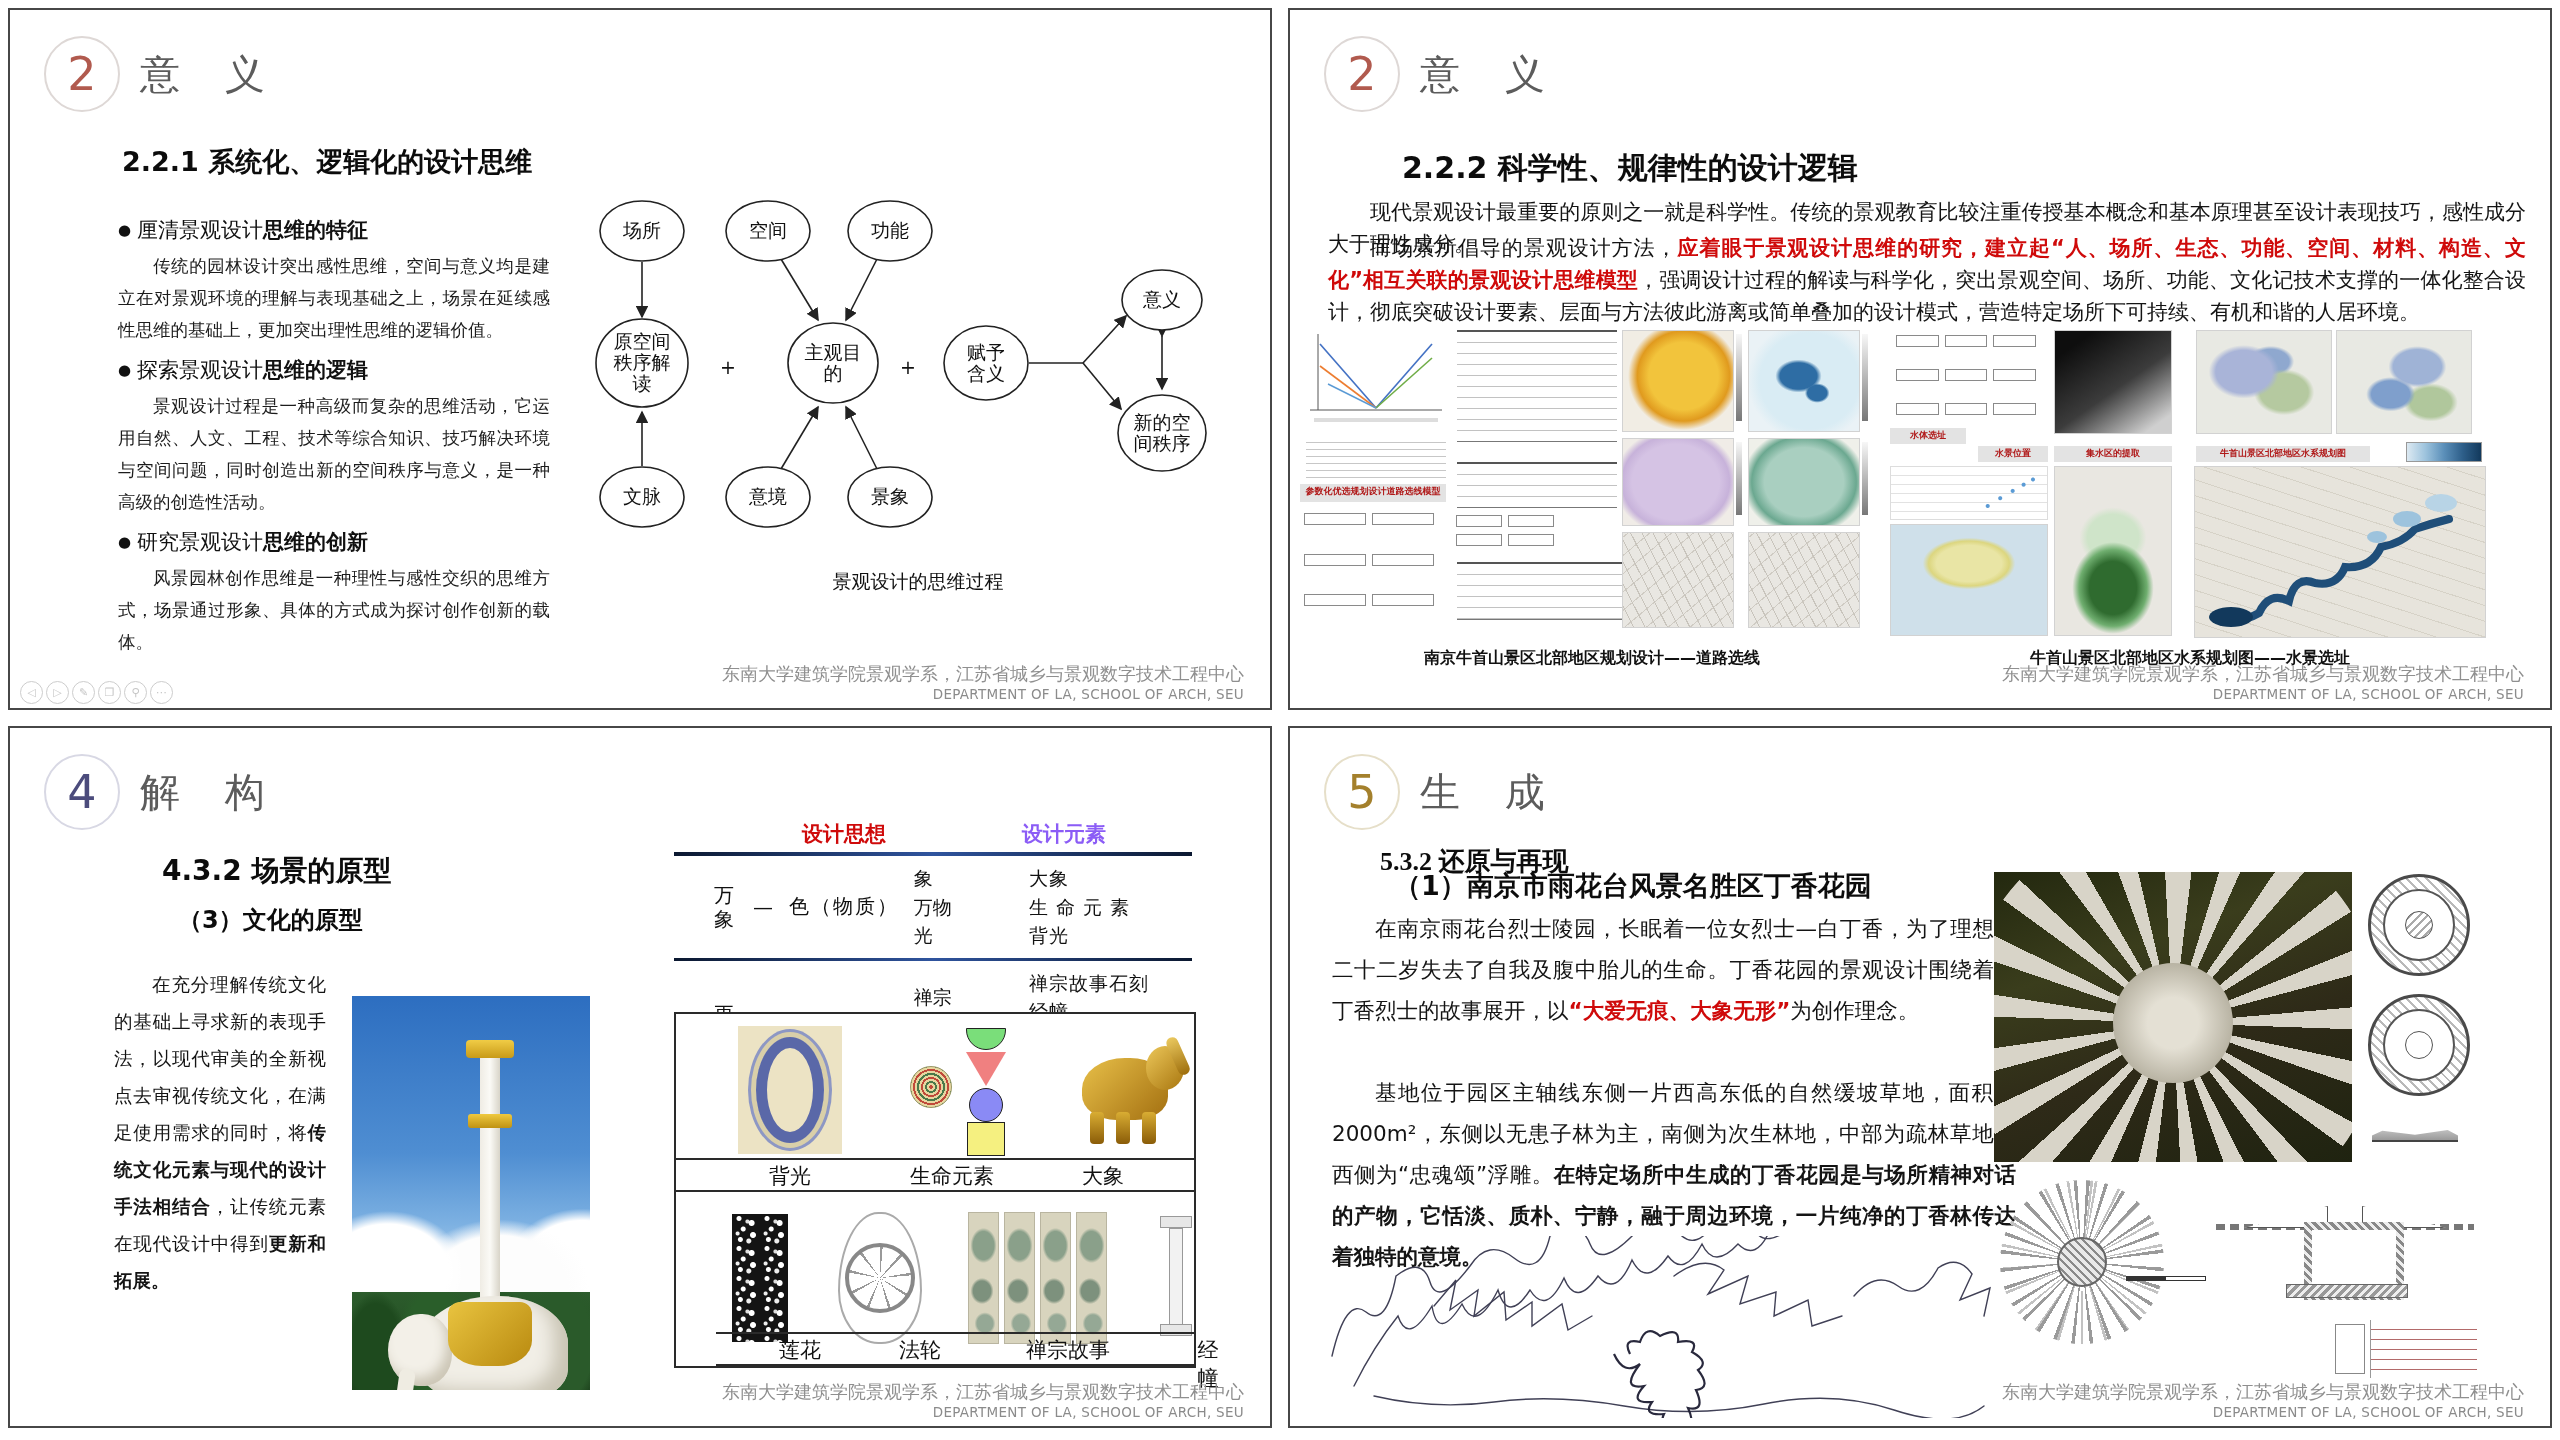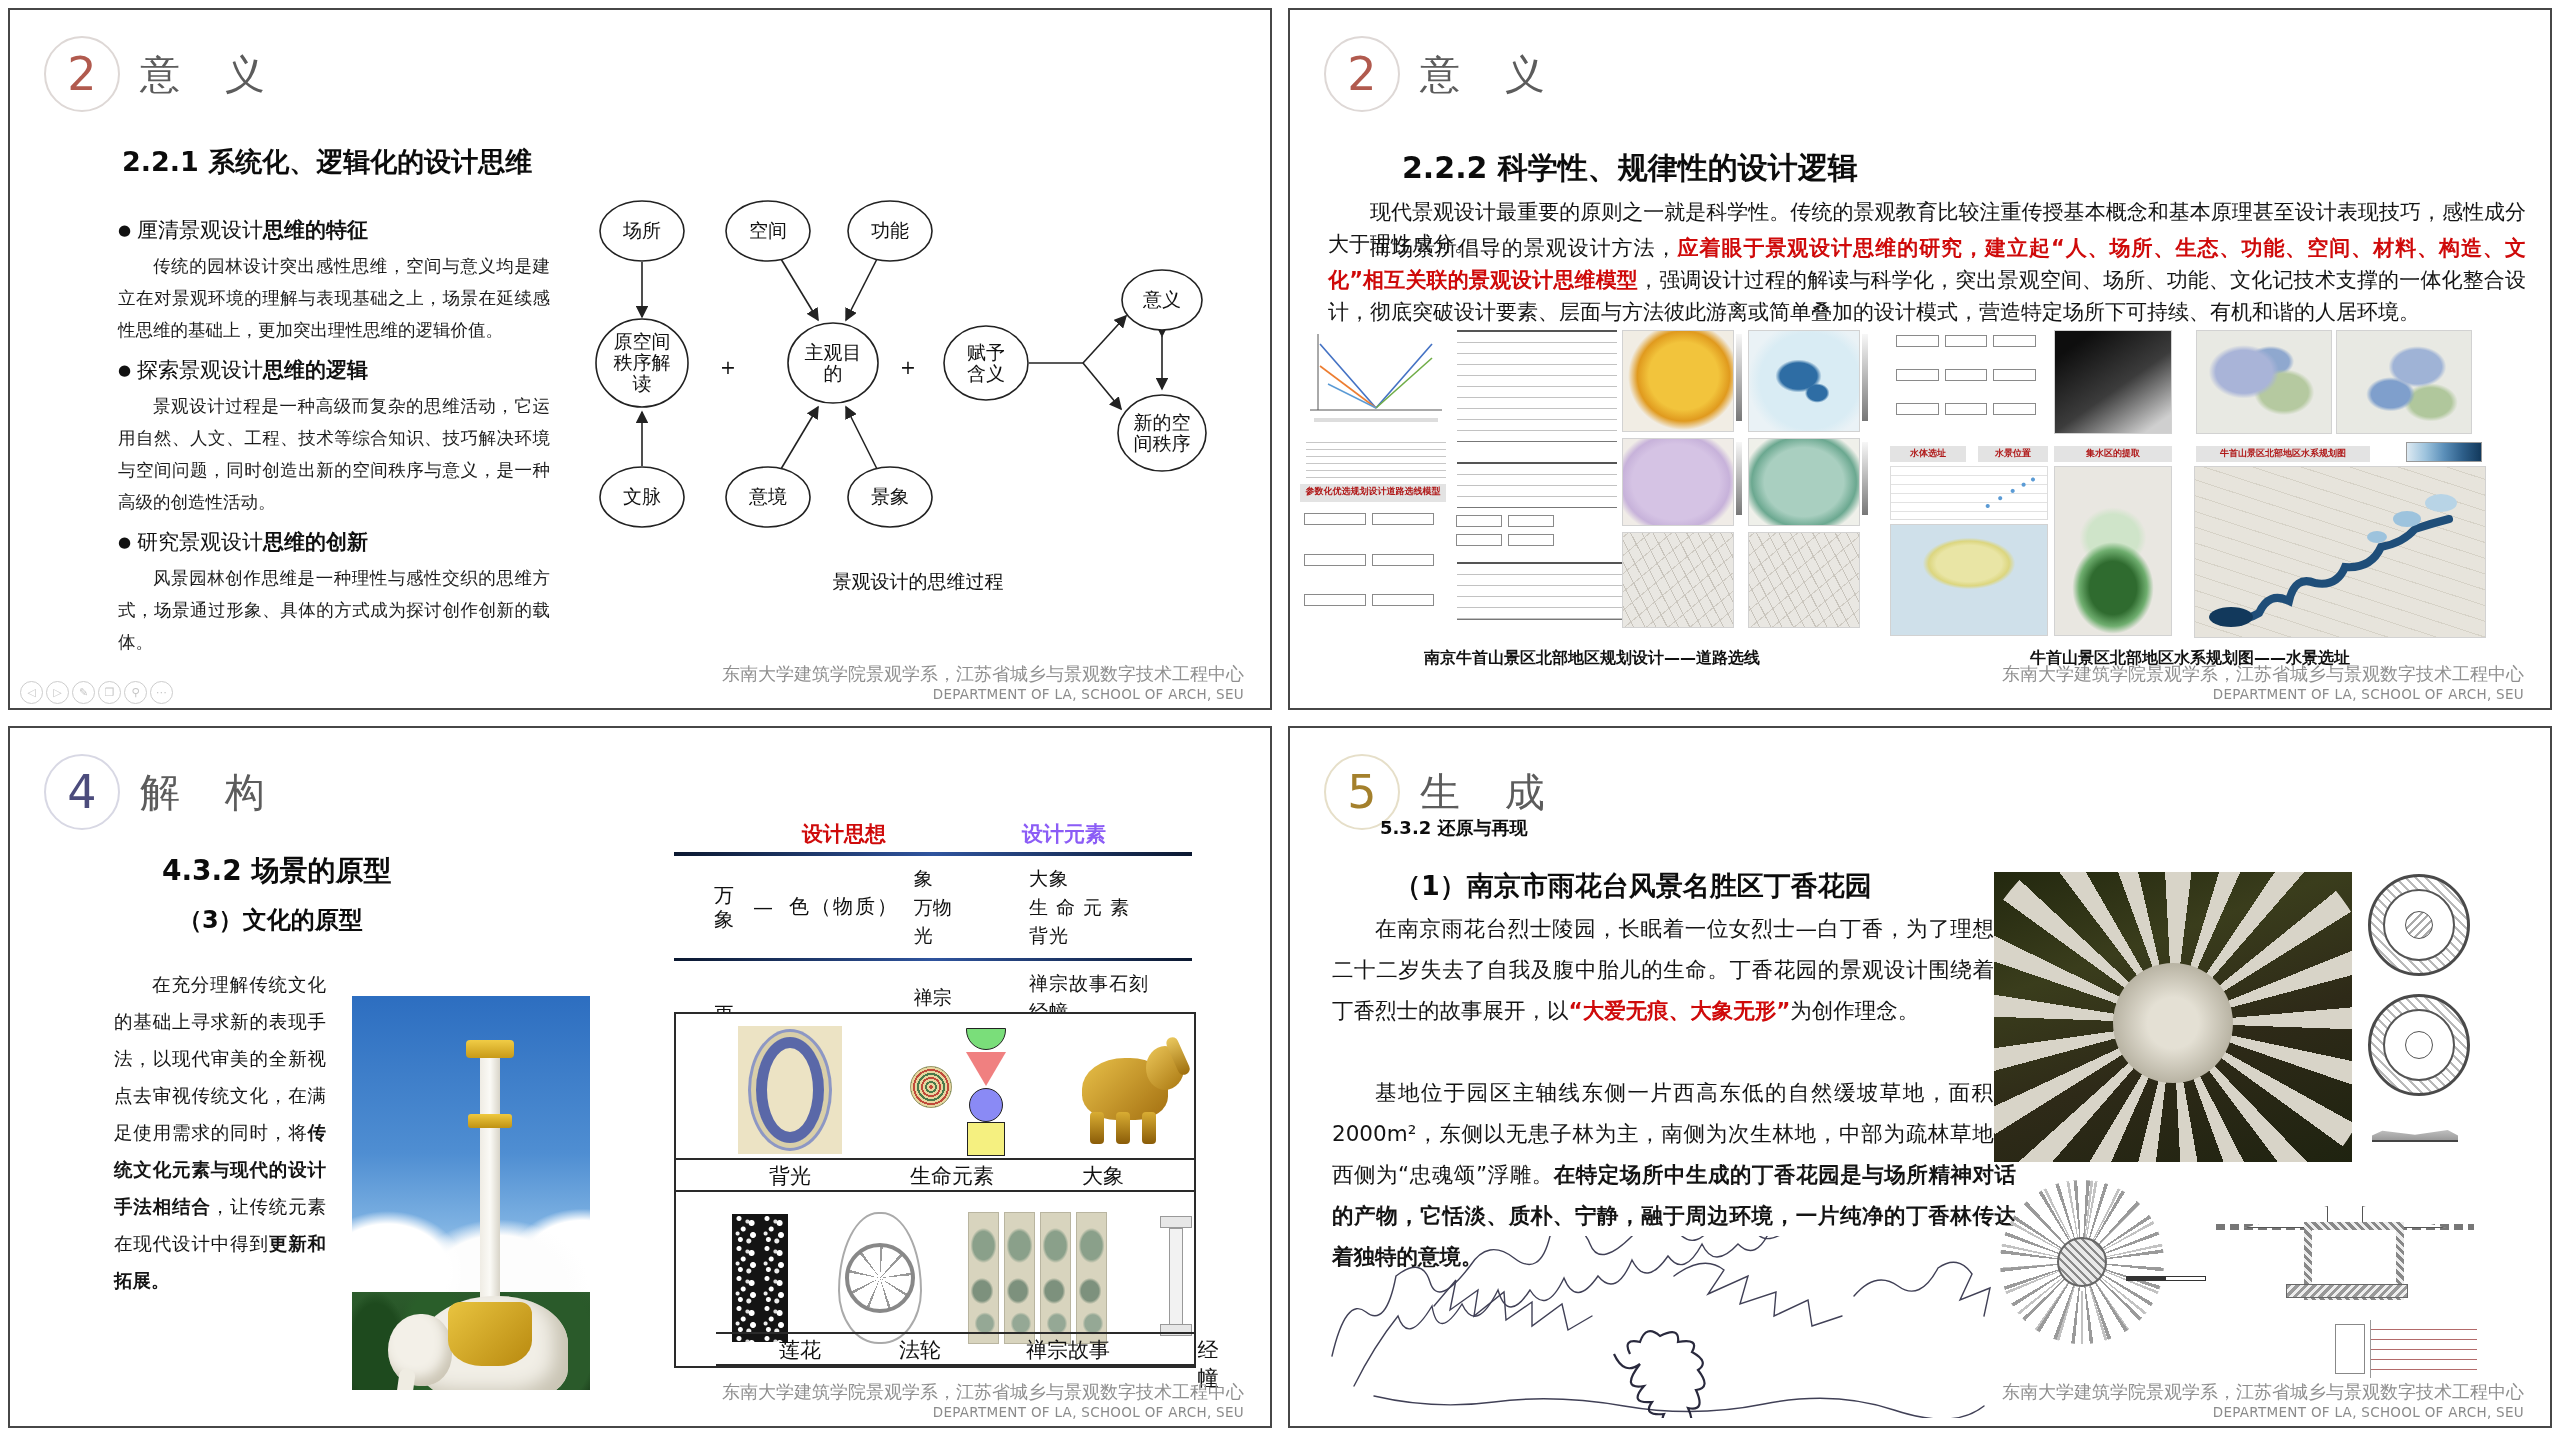--- a/index.html
+++ b/index.html
@@ -308,21 +308,21 @@
         <i class="fbox" style="left: 6px; top: 5px; width: 40.6667px; height: 10px;"></i>
         <i class="fbox" style="left: 54.6667px; top: 5px; width: 40.6667px; height: 10px;"></i>
         <i class="fbox" style="left: 103.333px; top: 5px; width: 40.6667px; height: 10px;"></i>
         <i class="fbox" style="left: 6px; top: 39px; width: 40.6667px; height: 10px;"></i>
         <i class="fbox" style="left: 54.6667px; top: 39px; width: 40.6667px; height: 10px;"></i>
         <i class="fbox" style="left: 103.333px; top: 39px; width: 40.6667px; height: 10px;"></i>
         <i class="fbox" style="left: 6px; top: 73px; width: 40.6667px; height: 10px;"></i>
         <i class="fbox" style="left: 54.6667px; top: 73px; width: 40.6667px; height: 10px;"></i>
         <i class="fbox" style="left: 103.333px; top: 73px; width: 40.6667px; height: 10px;"></i>
       </div>
-      <div class="tile panel" style="left: 600px; top: 436px; width: 76px; height: 16px;">
+      <div class="tile panel" style="left: 600px; top: 418px; width: 76px; height: 16px;">
         <span class="tile-label">水体选址</span>
       </div>
       <div class="tile panel" style="left: 688px; top: 436px; width: 70px; height: 16px;">
         <span class="tile-label">水景位置</span>
       </div>
       <div class="tile scatter" style="left: 600px; top: 456px; width: 158px; height: 54px;"></div>
       <div class="tile map map-bluey" style="left: 600px; top: 514px; width: 158px; height: 112px;"></div>
       <div class="tile map map-dark" style="left: 764px; top: 320px; width: 118px; height: 104px;"></div>
       <div class="tile panel" style="left: 764px; top: 436px; width: 118px; height: 16px;">
         <span class="tile-label">集水区的提取</span>
@@ -463,21 +463,21 @@
   </div>
 </div>
 
 <div class="slide" id="slide5">
   <div class="slide-head">
     <div class="num-circle" style="border-color:#e6dfc9;">
         <span style="color:#a4802c">5</span>
       </div>
     <div class="slide-title">生 成</div>
   </div>
-  <div class="heading" style="left:90px;top:88px;font-size:18px;">5.3.2 还原与再现</div>
+  <div class="heading" style="left:90px;top:116px;font-size:26px;font-family:Liberation Serif, serif;">5.3.2 还原与再现</div>
   <div class="heading" style="left:104px;top:140px;font-size:27px;">（1）南京市雨花台风景名胜区丁香花园</div>
 
   <p class="s5-para" style="top:180px;"><span>在南京雨花台烈士陵园，长眠着一位女烈士—白丁香，为了理想于二十二岁失去了自我及腹中胎儿的生命。丁香花园的景观设计围绕着白丁香烈士的故事展开，以</span><span class="red">“大爱无痕、大象无形”</span><span>为创作理念。</span></p>
   <p class="s5-para" style="top:344px;"><span>基地位于园区主轴线东侧一片西高东低的自然缓坡草地，面积约 2000m²，东侧以无患子林为主，南侧为次生林地，中部为疏林草地，西侧为“忠魂颂”浮雕。</span><b>在特定场所中生成的丁香花园是与场所精神对话的产物，它恬淡、质朴、宁静，融于周边环境，一片纯净的丁香林传达着独特的意境。</b></p>
 
   <svg class="abs" style="left:24px;top:508px;" width="700" height="182" viewBox="0 0 700 182">
     <g fill="none" stroke="#2c2c44" stroke-width="1.4" stroke-linecap="round" opacity="0.9">
       <path d="M18,120 q14,-60 34,-44 t30,-36 q26,-20 34,6 t40,-16 q18,-28 44,-8 t36,-22 q30,-18 40,8 t46,-12 q24,-22 42,0 t40,-14 q26,-14 36,10 t44,-6 q22,-18 40,2 t38,-10 q24,-10 30,12"></path>
       <path d="M40,150 q20,-40 44,-70 q10,30 34,-10 q6,36 30,-2 q14,30 36,-14 q10,34 32,0 q16,26 34,-12 q12,30 34,-2 q18,22 34,-16 q14,28 36,-4 q16,22 34,-12 q12,26 36,0 q18,18 32,-14"></path>
       <path d="M120,70 l22,-26 l-6,30 l28,-20 l-4,26 l30,-24 l2,28 l26,-18 l0,24 l30,-22 l6,26 l24,-14"></path>

